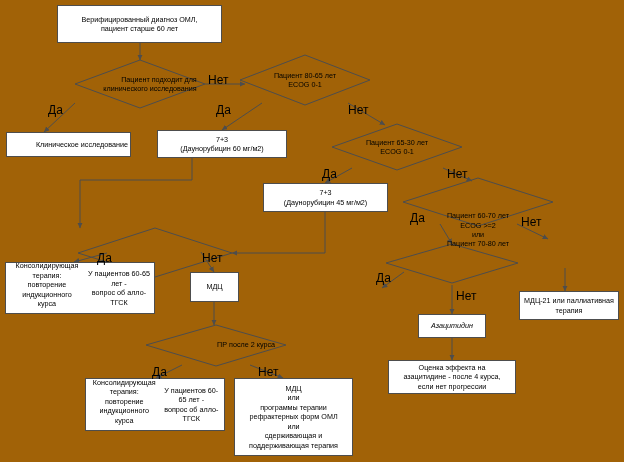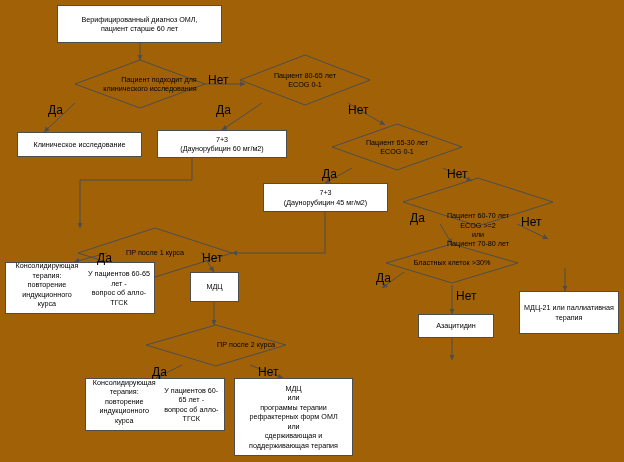--- a/index.html
+++ b/index.html
@@ -124,21 +124,21 @@
       <polygon points="216,325 286,345 216,366 146,345"></polygon>
       <polygon points="452,244 518,263 452,283 386,263"></polygon>
     </g>
   </svg>
 
   <div class="node box" style="left:57px; top:5px; width:165px; height:38px;">
     <span>Верифицированный диагноз ОМЛ,
 пациент старше 60 лет</span>
   </div>
 
-  <div class="node box" style="left:17px; top:132px; width:125px; height:25px;">
+  <div class="node box" style="left:6px; top:132px; width:125px; height:25px;justify-content:flex-end;">
     <span>Клиническое исследование</span>
   </div>
 
   <div class="node box" style="left:157px; top:130px; width:130px; height:28px;">
     <span>7+3
 (Даунорубицин 60 мг/м2)</span>
   </div>
 
   <div class="node box" style="left:263px; top:183px; width:125px; height:29px;">
     <span>7+3
@@ -169,27 +169,32 @@
     <span>МДЦ
 или
 программы терапии
 рефрактерных форм ОМЛ
 или
 сдерживающая и
 поддерживающая терапия</span>
   </div>
 
 
-  <div class="node box" style="left:418px; top:314px; width:76px; height:24px;">
+  <div class="node box" style="left:418px; top:314px; width:68px; height:24px;font-style:italic;">
     <span>Азацитидин</span>
   </div>
 
-
-
-  <div class="node box" style="left:519px; top:291px; width:100px; height:43px;">
+  <div class="node box" style="left:388px; top:360px; width:128px; height:34px;">
+    <span>Оценка эффекта на
+азацитидине - после 4 курса,
+если нет прогрессии</span>
+  </div>
+
+
+  <div class="node box" style="left:519px; top:291px; width:100px; height:29px;">
     <span>МДЦ-21 или паллиативная
 терапия</span>
   </div>
 
   <div class="diamond-label" style="left:88px; top:70px; width:124px; height:28px;text-align:right;">
     <span>Пациент подходит для
 клинического исследования</span>
   </div>
 
   <div class="diamond-label" style="left:248px; top:66px; width:114px; height:28px;">
@@ -202,31 +207,25 @@
 ECOG 0-1</span>
   </div>
 
   <div class="diamond-label" style="left:416px; top:181px; width:124px; height:42px;margin-top:28px;">
     <span>Пациент 60-70 лет
 ECOG &gt;=2
 или
 Пациент 70-80 лет</span>
   </div>
 
-  <div class="diamond-label" style="left:96px; top:245px; width:118px; height:16px;">
-    <span>ПР после 1 курса</span>
-  </div>
 
   <div class="diamond-label" style="left:157px; top:337px; width:118px; height:16px;justify-content:flex-end;">
     <span>ПР после 2 курса</span>
   </div>
 
-  <div class="diamond-label" style="left:396px; top:255px; width:112px; height:16px;">
-    <span>Бластных клеток &gt;30%</span>
-  </div>
 
   <div class="edge-label" style="left:208px; top:74px;">Нет</div>
   <div class="edge-label" style="left:48px; top:104px;">Да</div>
   <div class="edge-label" style="left:216px; top:104px;">Да</div>
   <div class="edge-label" style="left:348px; top:104px;">Нет</div>
   <div class="edge-label" style="left:322px; top:168px;">Да</div>
   <div class="edge-label" style="left:447px; top:168px;">Нет</div>
   <div class="edge-label" style="left:410px; top:212px;">Да</div>
   <div class="edge-label" style="left:521px; top:216px;">Нет</div>
   <div class="edge-label" style="left:97px; top:252px;">Да</div>

